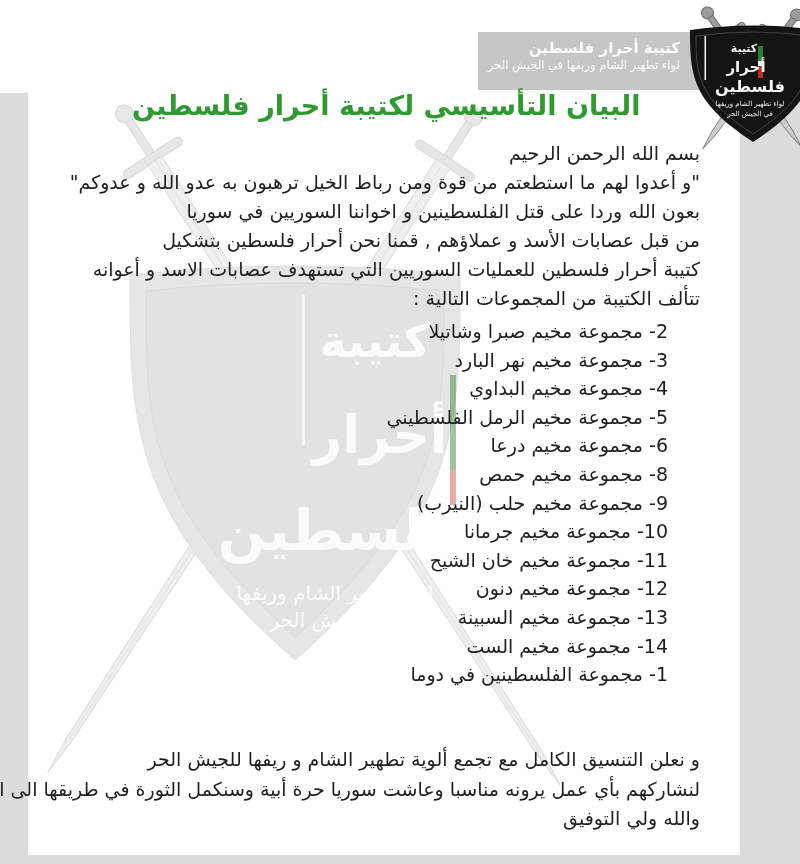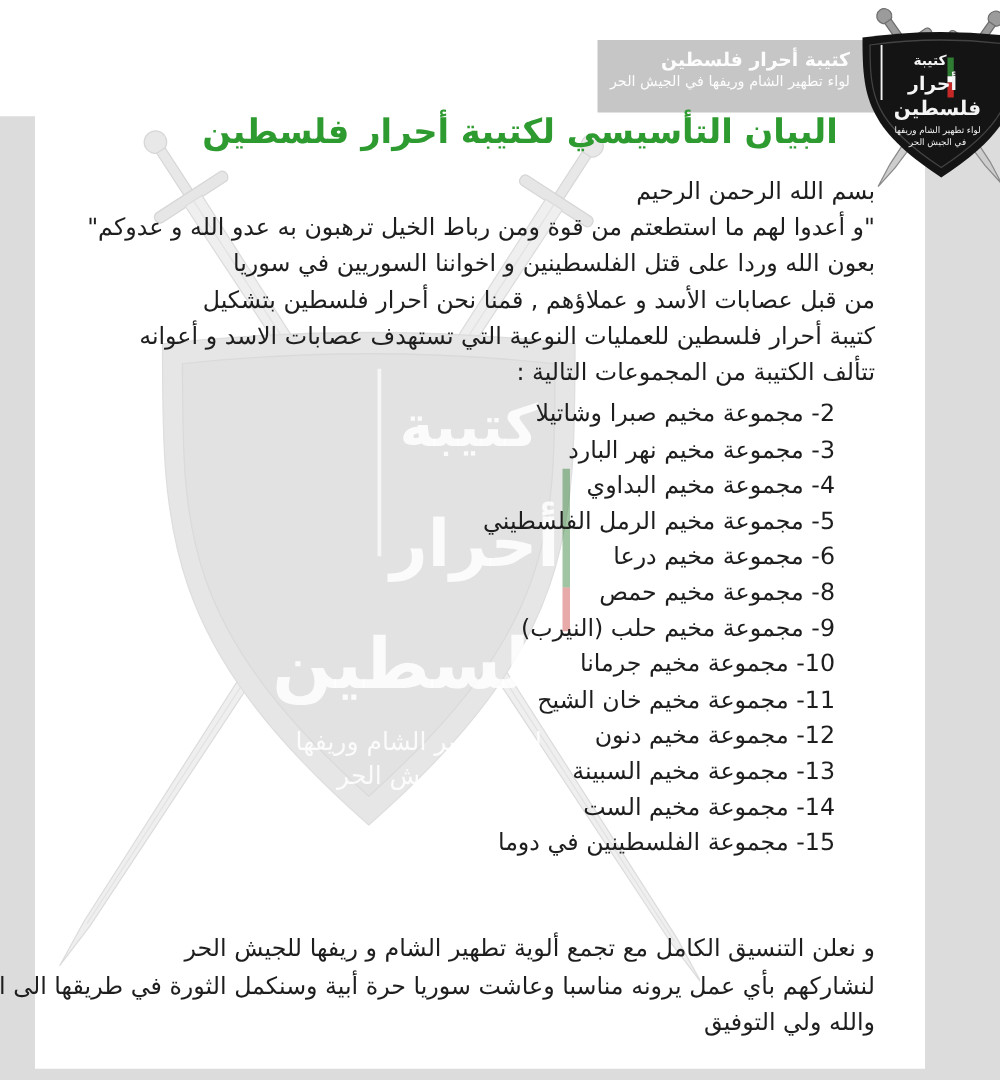--- a/index.html
+++ b/index.html
@@ -21,21 +21,21 @@
   .band-line1{font-size:15px;font-weight:bold;line-height:18px;white-space:nowrap;}
   .band-line2{font-size:11.5px;line-height:16px;white-space:nowrap;margin-left:14px;}
   
   .watermark{position:absolute;left:30px;top:95px;width:530px;height:705px;z-index:1;}
   
   .logo{position:absolute;left:648px;top:0;width:170px;height:168px;z-index:4;}
   
   .content{position:absolute;inset:0;z-index:3;}
   .title{
     position:absolute;top:90px;left:132px;right:100px;margin:0;
-    text-align:center;font-size:27px;font-weight:bold;color:#2e9b30;white-space:nowrap;
+    text-align:left;font-size:27px;font-weight:bold;color:#2e9b30;white-space:nowrap;
   }
   .body-block{position:absolute;top:139px;right:100px;text-align:right;}
   .body-block .line{font-size:19px;line-height:29px;color:#1e1e1e;white-space:nowrap;}
   .list-block{position:absolute;top:317px;right:132px;text-align:right;}
   .list-block .line{font-size:19px;line-height:28.6px;color:#1e1e1e;white-space:nowrap;}
   .closing-block{position:absolute;top:745px;right:100px;text-align:right;}
   .closing-block .line{font-size:19px;line-height:29.5px;color:#1e1e1e;white-space:nowrap;}
 </style>
 </head>
 <body>
@@ -118,38 +118,38 @@
   </svg>
 
   <div class="content" dir="rtl">
     <h1 class="title">البيان التأسيسي لكتيبة أحرار فلسطين</h1>
 
     <div class="body-block">
       <div class="line">بسم الله الرحمن الرحيم</div>
       <div class="line">"و أعدوا لهم ما استطعتم من قوة ومن رباط الخيل ترهبون به عدو الله و عدوكم"</div>
       <div class="line">بعون الله وردا على قتل الفلسطينين و اخواننا السوريين في سوريا</div>
       <div class="line">من قبل عصابات الأسد و عملاؤهم , قمنا نحن أحرار فلسطين بتشكيل</div>
-      <div class="line">كتيبة أحرار فلسطين للعمليات النوعية التي تستهدف عصابات الاسد و أعوانه</div>
+      <div class="line">كتيبة أحرار فلسطين للعمليات السوريين التي تستهدف عصابات الاسد و أعوانه</div>
       <div class="line">تتألف الكتيبة من المجموعات التالية :</div>
     </div>
 
     <div class="list-block">
       <div class="line">2- مجموعة مخيم صبرا وشاتيلا</div>
       <div class="line">3- مجموعة مخيم نهر البارد</div>
       <div class="line">4- مجموعة مخيم البداوي</div>
       <div class="line">5- مجموعة مخيم الرمل الفلسطيني</div>
       <div class="line">6- مجموعة مخيم درعا</div>
       <div class="line">8- مجموعة مخيم حمص</div>
       <div class="line">9- مجموعة مخيم حلب (النيرب)</div>
       <div class="line">10- مجموعة مخيم جرمانا</div>
       <div class="line">11- مجموعة مخيم خان الشيح</div>
       <div class="line">12- مجموعة مخيم دنون</div>
       <div class="line">13- مجموعة مخيم السبينة</div>
       <div class="line">14- مجموعة مخيم الست</div>
-      <div class="line">15- مجموعة الفلسطينين في دوما</div>
+      <div class="line">1- مجموعة الفلسطينين في دوما</div>
     </div>
 
     <div class="closing-block">
       <div class="line">و نعلن التنسيق الكامل مع تجمع ألوية تطهير الشام و ريفها للجيش الحر</div>
       <div class="line">لنشاركهم بأي عمل يرونه مناسبا وعاشت سوريا حرة أبية وسنكمل الثورة في طريقها الى القدس</div>
       <div class="line">والله ولي التوفيق</div>
     </div>
   </div>
 
 </div>

